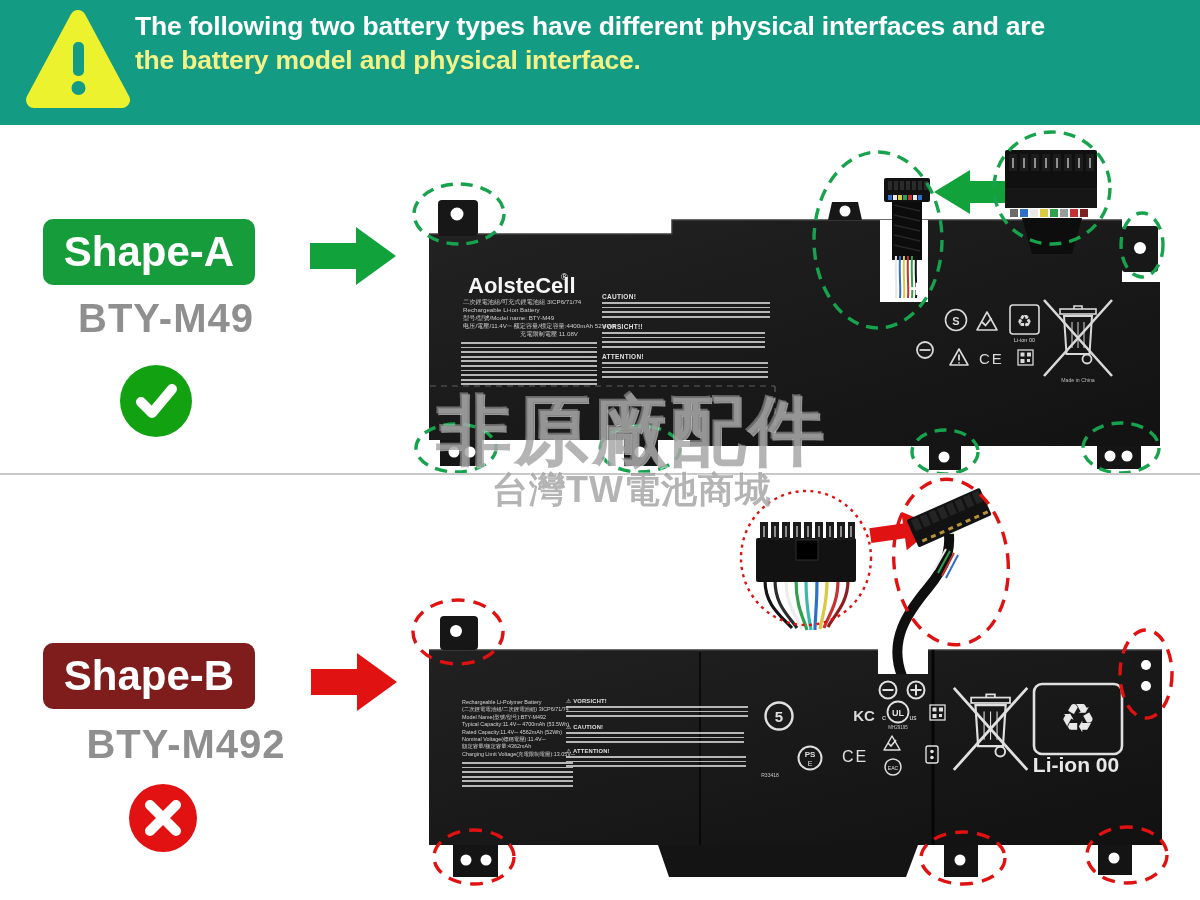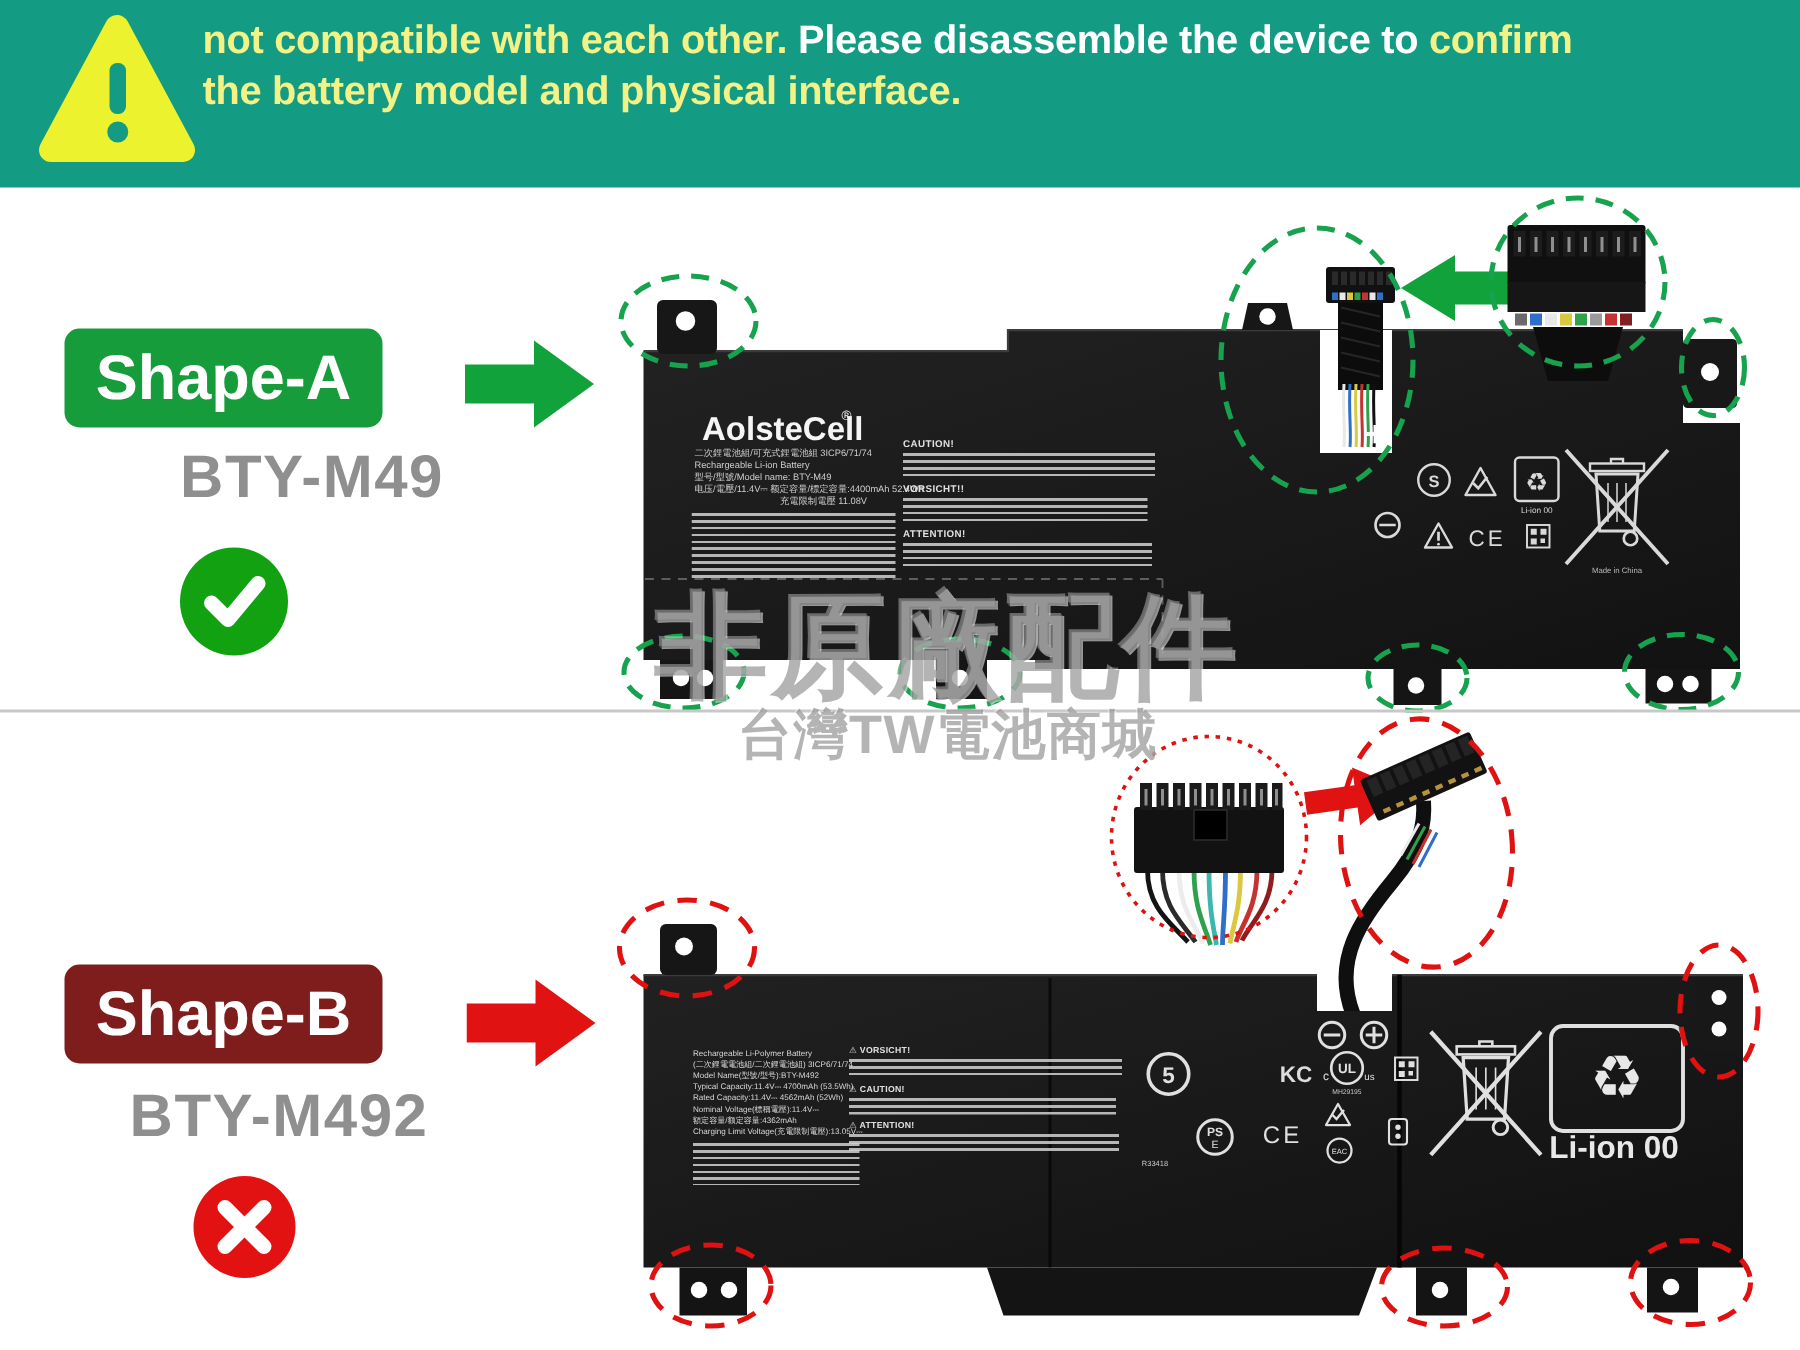--- a/index.html
+++ b/index.html
@@ -11,21 +11,21 @@
                line-height:34px;letter-spacing:-0.2px;color:#fff;}
   .yellow{color:#F2F287;}
   .warn-tri{position:absolute;left:26px;top:4px;}
   
   .badge{position:absolute;width:212px;height:66px;border-radius:10px;color:#fff;
          font-size:42px;font-weight:bold;display:flex;align-items:center;justify-content:center;}
   .badge-a{left:43px;top:219px;background:#169C3B;}
   .badge-b{left:43px;top:643px;background:#7f1d1d;}
   .model{position:absolute;width:260px;text-align:center;font-size:40px;font-weight:bold;
          color:#8F8F8F;letter-spacing:1px;}
-  .model-a{left:36px;top:296px;text-align:right;}
+  .model-a{left:36px;top:296px;}
   .model-b{left:56px;top:722px;}
   .statusicon{position:absolute;}
   
   .wm{position:absolute;color:rgba(118,118,118,0.55);font-weight:bold;z-index:30;
       text-shadow:1px 1px 0 rgba(255,255,255,0.55), -1px -1px 0 rgba(255,255,255,0.35);
       white-space:nowrap;pointer-events:none;}
   .wm1{left:436px;top:381px;font-size:76px;letter-spacing:2px;}
   .wm2{left:492px;top:466px;font-size:36px;letter-spacing:1px;}
   .divider{position:absolute;left:0;top:473px;width:1200px;height:2px;background:#c8c8c8;}
   .photo{position:absolute;}
@@ -39,21 +39,21 @@
 </head>
 <body>
 
 <div class="banner">
   <svg class="warn-tri" width="105" height="118" viewBox="0 0 105 118">
     <polygon points="52,14 96,96 8,96" fill="#EDF22E" stroke="#EDF22E" stroke-width="16" stroke-linejoin="round"></polygon>
     <rect x="47" y="38" width="11" height="34" rx="5" fill="#139B84"></rect>
     <circle cx="52.5" cy="84" r="7" fill="#139B84"></circle>
   </svg>
   <div class="banner-text">
-    <div><span class="yellow">not compatible with each other.</span><span> Please disassemble the device to </span><span class="yellow">confirm</span></div>
+    <div>The following two battery types have different physical interfaces and are</div>
     <div class="yellow">the battery model and physical interface.</div>
   </div>
 </div>
 
 <div class="badge badge-a">Shape-A</div>
 <div class="model model-a">BTY-M49</div>
 <svg class="statusicon" style="left:118px;top:363px" width="76" height="76" viewBox="-38 -38 76 76">
   <circle cx="0" cy="0" r="36" fill="#12A211"></circle>
   <path d="M-15,1 L-4,12 L16,-12" fill="none" stroke="#fff" stroke-width="10" stroke-linecap="round" stroke-linejoin="round"></path>
 </svg>

